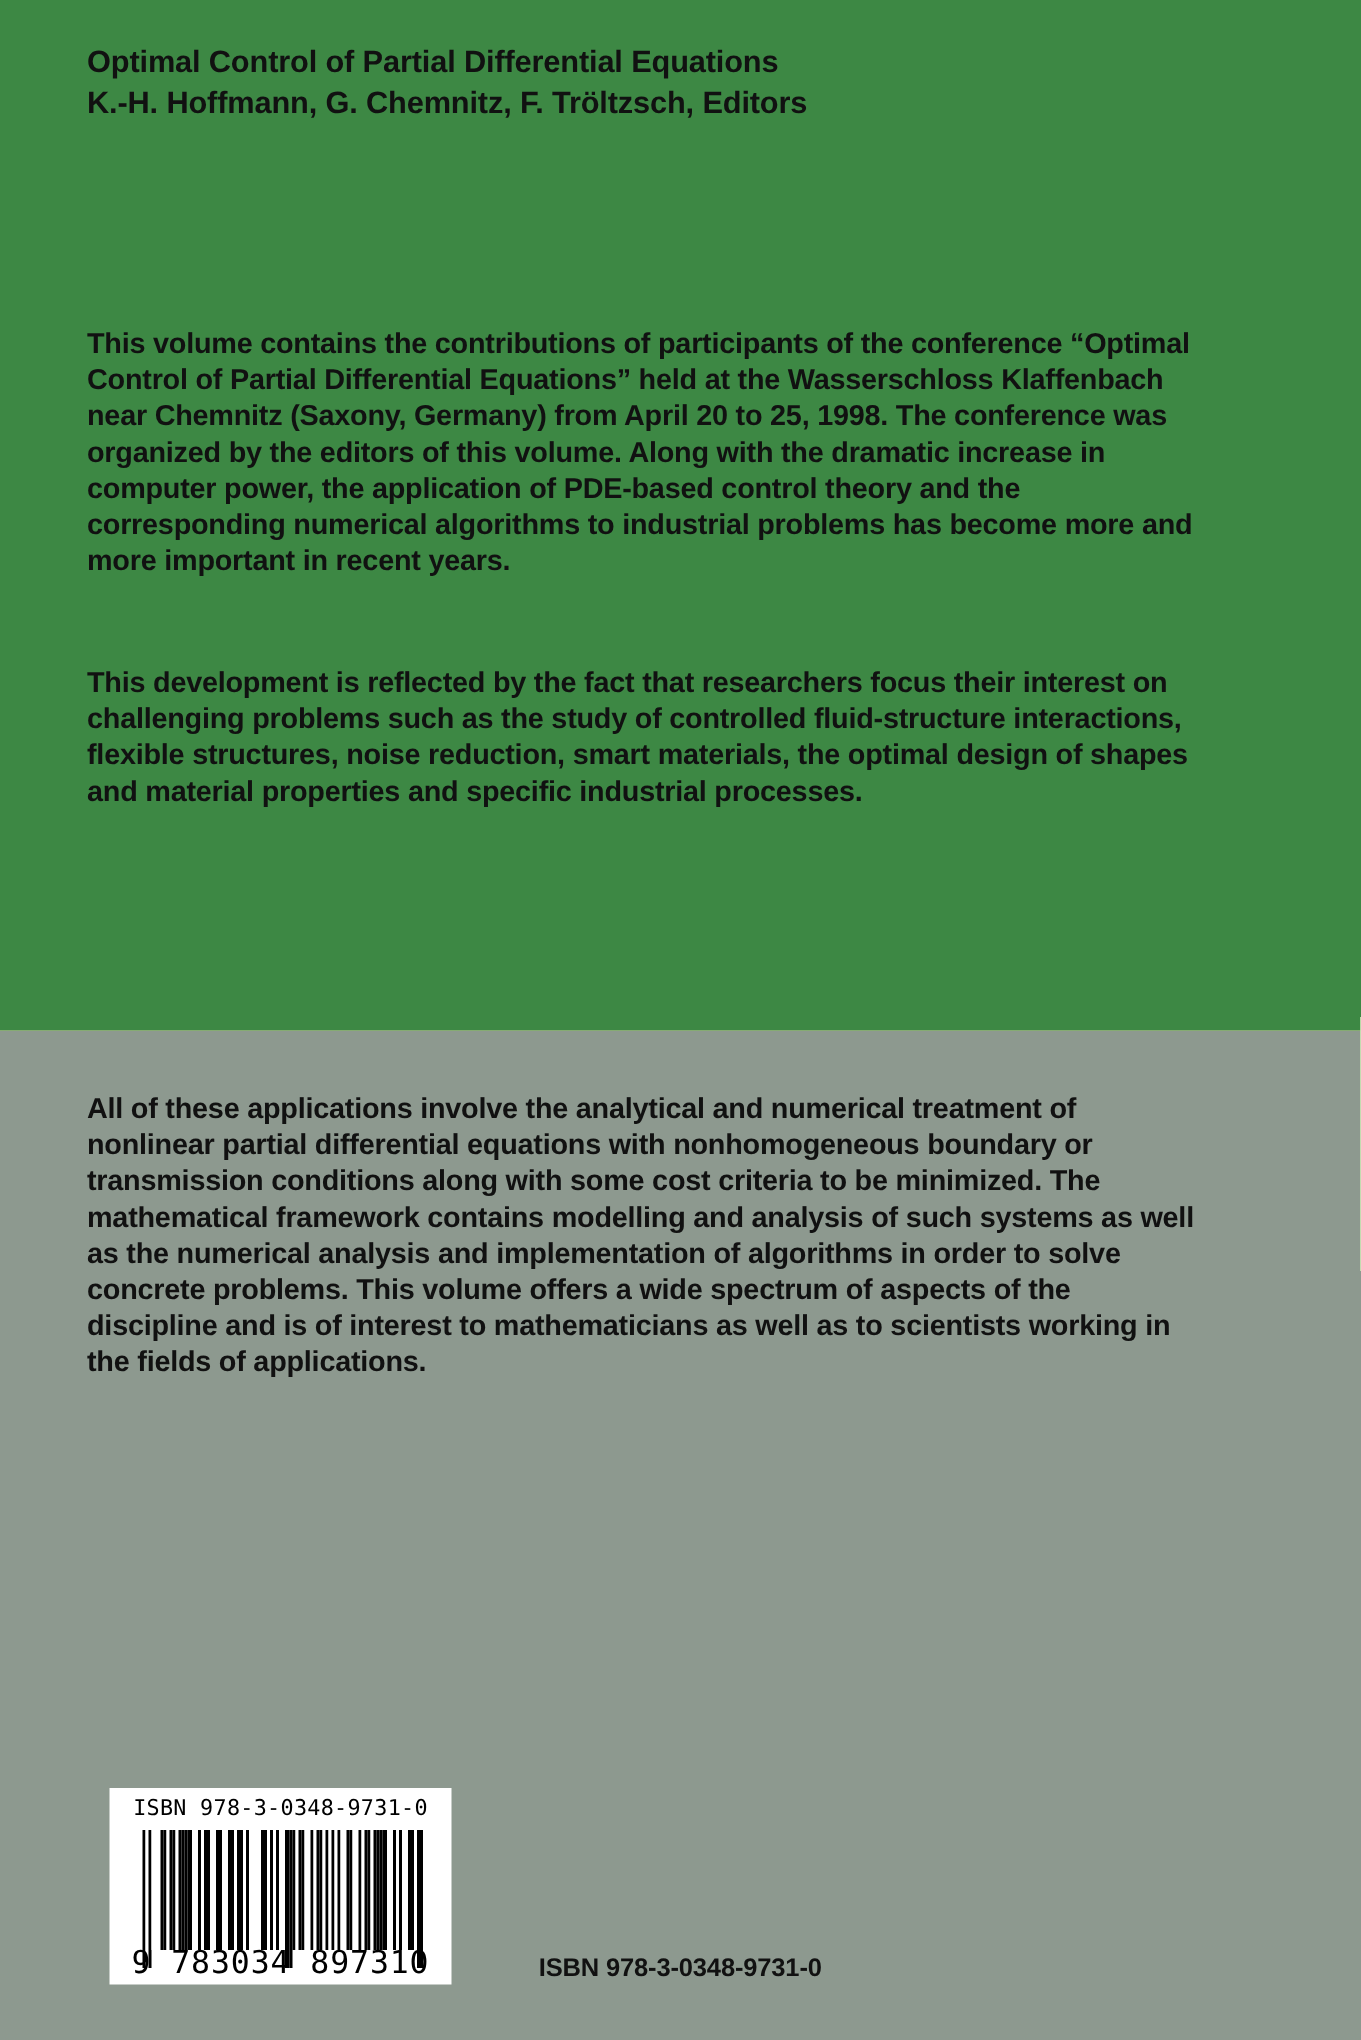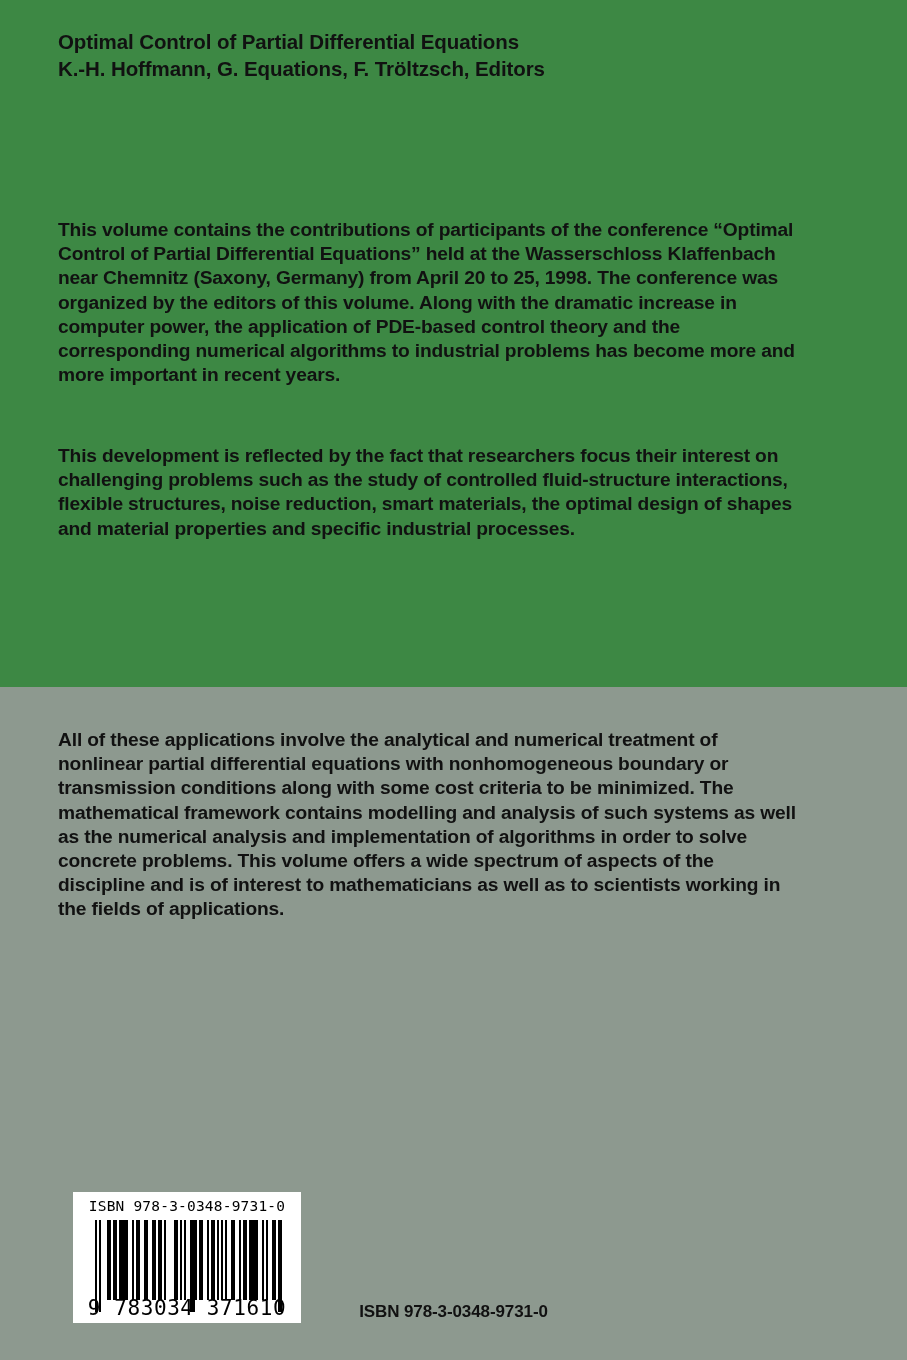--- a/index.html
+++ b/index.html
@@ -129,21 +129,21 @@
 
 <div class="cover">
 
   <div class="band-green"></div>
   <div class="band-gray"></div>
 
   <div class="content">
 
     <div class="title-block">
       <div class="title-line">Optimal Control of Partial Differential Equations</div>
-      <div class="title-line">K.-H. Hoffmann, G. Equations, F. Tröltzsch, Editors</div>
+      <div class="title-line">K.-H. Hoffmann, G. Chemnitz, F. Tröltzsch, Editors</div>
     </div>
 
     <div class="blurb" id="para-green-1">This volume contains the contributions of participants of the conference “Optimal Control of Partial Differential Equations” held at the Wasserschloss Klaffenbach near Chemnitz (Saxony, Germany) from April 20 to 25, 1998. The conference was organized by the editors of this volume. Along with the dramatic increase in computer power, the application of PDE-based control theory and the corresponding numerical algorithms to industrial problems has become more and more important in recent years.</div>
     <div class="blurb" id="para-green-2">This development is reflected by the fact that researchers focus their interest on challenging problems such as the study of controlled fluid-structure interactions, flexible structures, noise reduction, smart materials, the optimal design of shapes and material properties and specific industrial processes.</div>
     <div class="blurb" id="para-gray-1">All of these applications involve the analytical and numerical treatment of nonlinear partial differential equations with nonhomogeneous boundary or transmission conditions along with some cost criteria to be minimized. The mathematical framework contains modelling and analysis of such systems as well as the numerical analysis and implementation of algorithms in order to solve concrete problems. This volume offers a wide spectrum of aspects of the discipline and is of interest to mathematicians as well as to scientists working in the fields of applications.</div>
 
     <div class="barcode-box">
       <div class="barcode-isbn">ISBN 978-3-0348-9731-0</div>
       <div class="barcode-bars" id="barcode-bars">
           <span class="tall" style="width: 2.043px; background: rgb(0, 0, 0);"></span>
@@ -233,19 +233,19 @@
           <span style="width: 2.043px; background: rgb(0, 0, 0);"></span>
           <span style="width: 2.043px; background: rgb(255, 255, 255);"></span>
           <span style="width: 2.043px; background: rgb(255, 255, 255);"></span>
           <span style="width: 2.043px; background: rgb(0, 0, 0);"></span>
           <span style="width: 2.043px; background: rgb(0, 0, 0);"></span>
           <span style="width: 2.043px; background: rgb(255, 255, 255);"></span>
           <span class="tall" style="width: 2.043px; background: rgb(0, 0, 0);"></span>
           <span class="tall" style="width: 2.043px; background: rgb(0, 0, 0);"></span>
           <span class="tall" style="width: 2.043px; background: rgb(255, 255, 255);"></span>
         </div>
-      <div class="barcode-digits">9  783034  371610</div>
+      <div class="barcode-digits">9  783034  897310</div>
     </div>
 
     <div class="isbn-footer">ISBN 978-3-0348-9731-0</div>
 
   </div>
 </div>
 
 </body></html>

